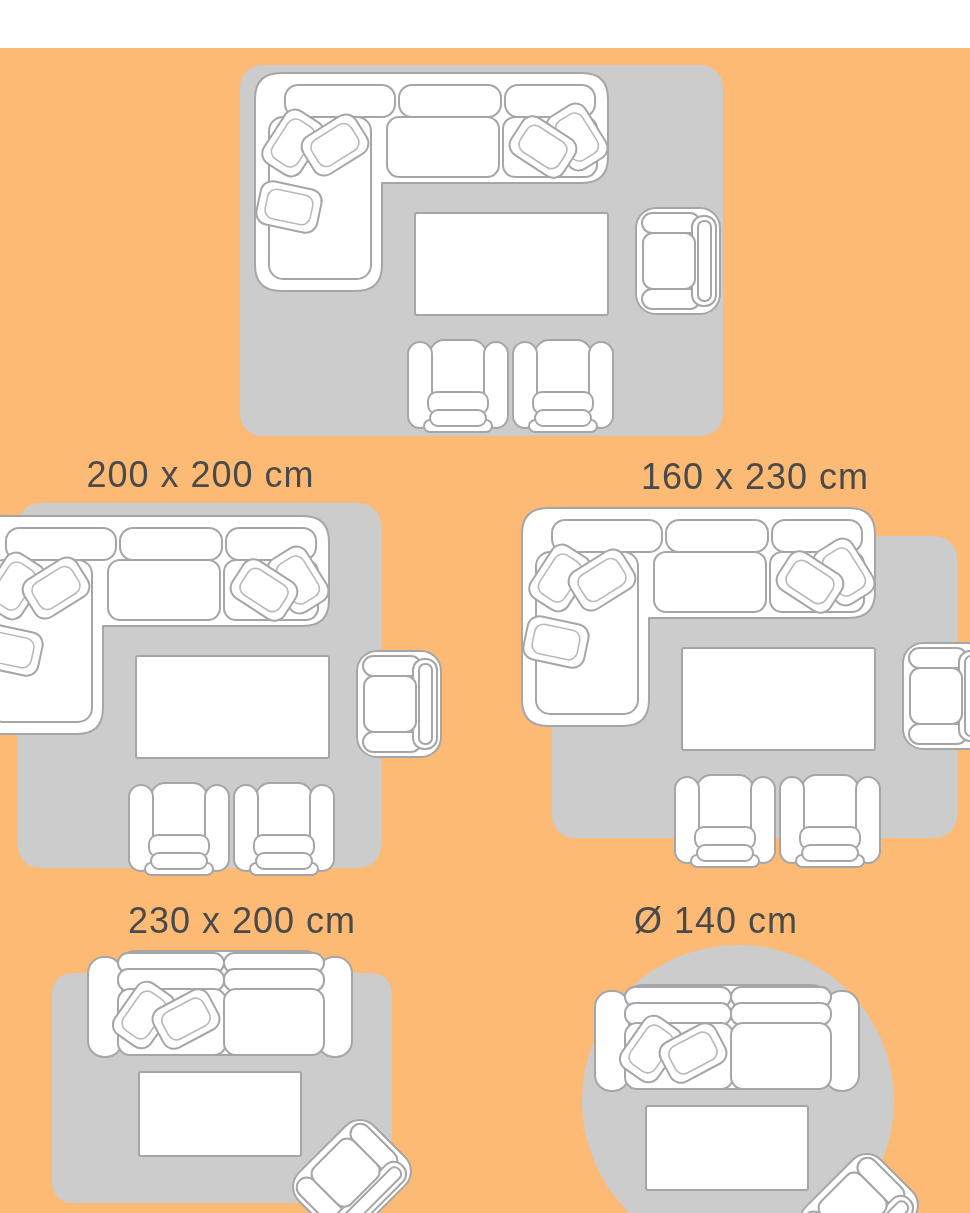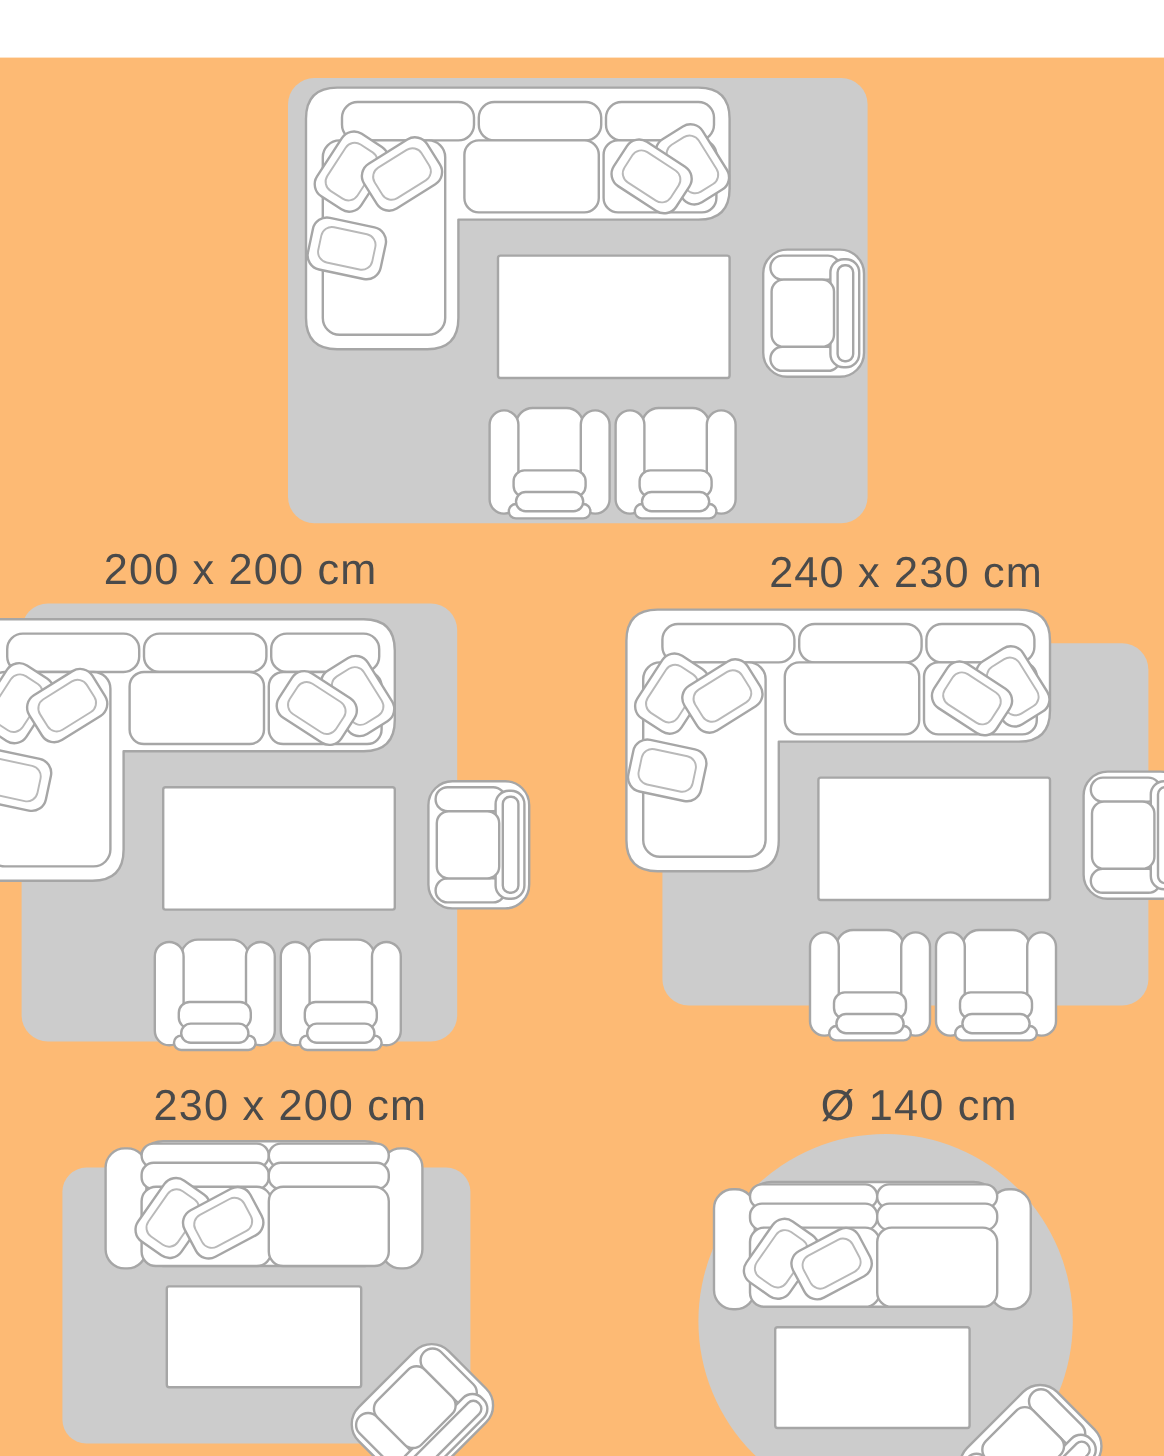--- a/index.html
+++ b/index.html
@@ -119,19 +119,19 @@
     <g>
       <circle class="rug" cx="738" cy="1053" r="156"></circle>
       <use href="#setB" transform="translate(595,937)"></use>
     </g>
   </svg>
 
   <div class="size-label" style="left:240px;width:483px;top:-34px;">200 x 300 cm</div>
 
   <div class="size-label" style="left:18px;width:365px;top:406px;">200 x 200 cm</div>
 
-  <div class="size-label" style="left:585px;width:340px;top:408px;">240 x 230 cm</div>
+  <div class="size-label" style="left:585px;width:340px;top:408px;">160 x 230 cm</div>
 
   <div class="size-label" style="left:72px;width:340px;top:852px;">230 x 200 cm</div>
 
-  <div class="size-label" style="left:596px;width:340px;top:852px;">Ø 140 cm</div>
+  <div class="size-label" style="left:546px;width:340px;top:852px;">Ø 140 cm</div>
 
 </div>
 
 </body></html>

